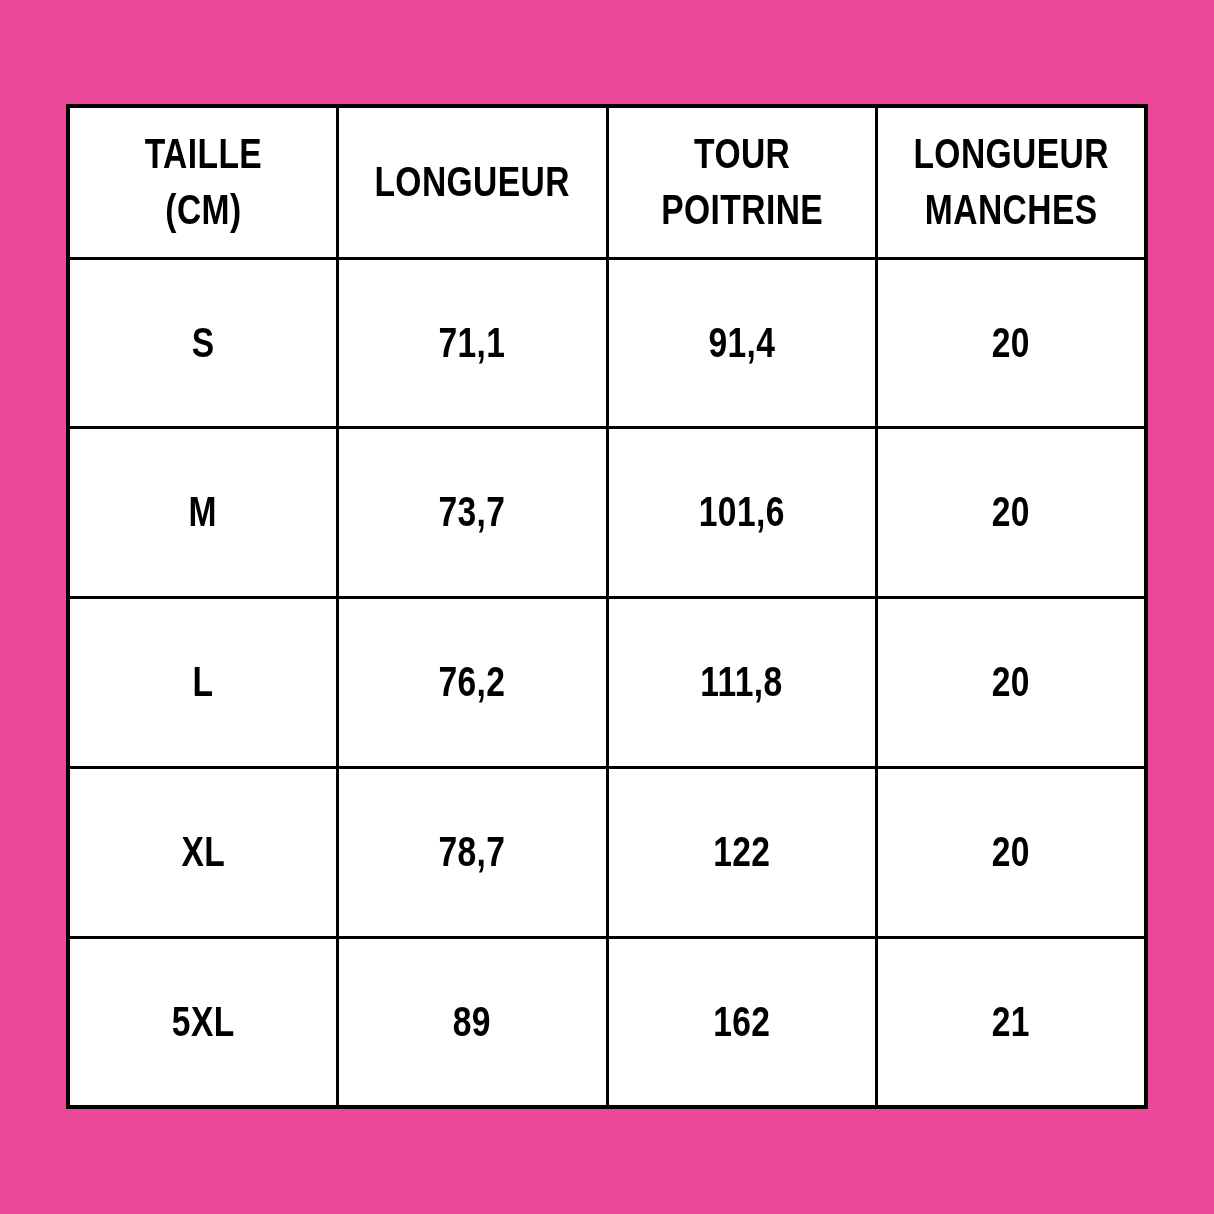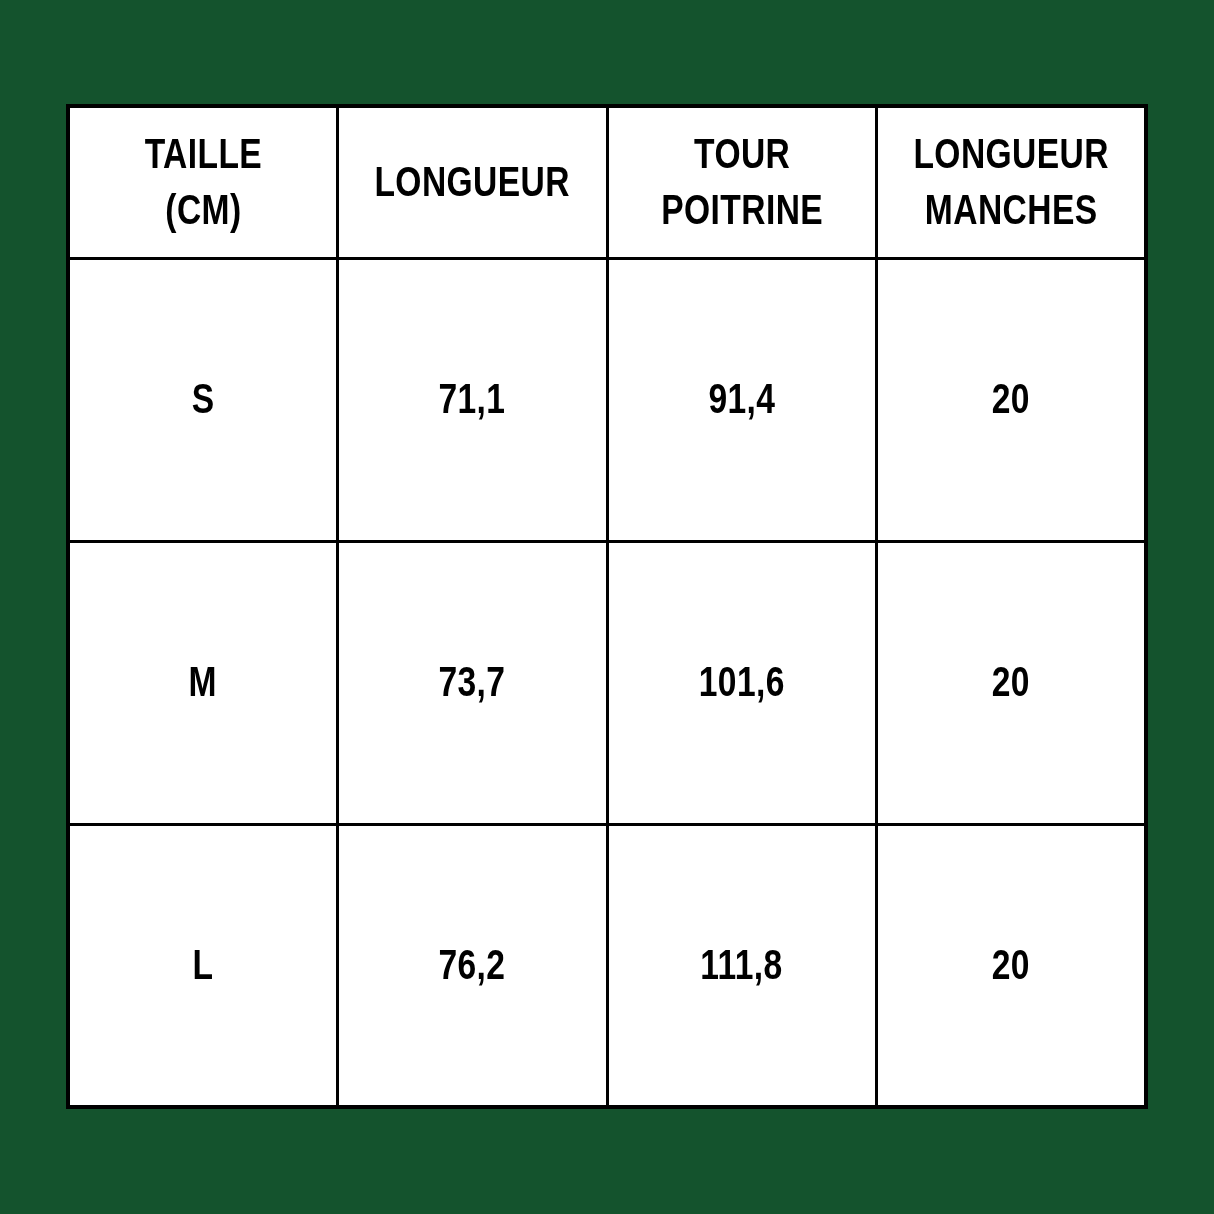--- a/index.html
+++ b/index.html
@@ -5,21 +5,21 @@
   html, body {
     margin: 0;
     padding: 0;
     background: #ffffff;
     font-family: "Liberation Sans", sans-serif;
   }
   .canvas {
     position: relative;
     width: 1214px;
     height: 1214px;
-    background: #14532d;
+    background: #ec4899;
     overflow: hidden;
   }
   .table-wrap {
     position: absolute;
     left: 66px;
     top: 104px;
     width: 1082px;
     height: 1005px;
   }
   table.size-chart {
@@ -80,16 +80,28 @@
           <td><span class="t">73,7</span></td>
           <td><span class="t">101,6</span></td>
           <td><span class="t">20</span></td>
         </tr>
         <tr>
           <td><span class="t">L</span></td>
           <td><span class="t">76,2</span></td>
           <td><span class="t">111,8</span></td>
           <td><span class="t">20</span></td>
         </tr>
+        <tr>
+          <td><span class="t">XL</span></td>
+          <td><span class="t">78,7</span></td>
+          <td><span class="t">122</span></td>
+          <td><span class="t">20</span></td>
+        </tr>
+        <tr>
+          <td><span class="t">5XL</span></td>
+          <td><span class="t">89</span></td>
+          <td><span class="t">162</span></td>
+          <td><span class="t">21</span></td>
+        </tr>
       </tbody>
     </table>
   </div>
 </div>
 
 </body></html>

